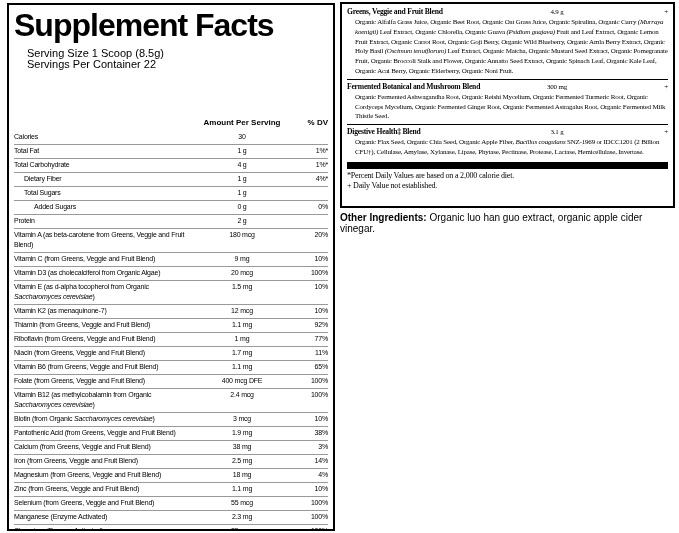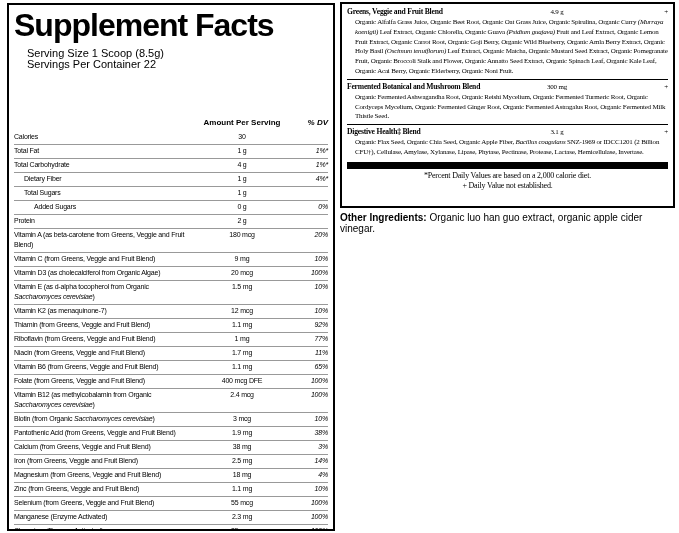--- a/index.html
+++ b/index.html
@@ -18,21 +18,21 @@
     margin:4px 0 7px 0;white-space:nowrap;
   }
   .serving{font-size:11px;line-height:10.5px;margin-left:13px;}
   .bar{background:#000;width:100%;}
   .bar-6{height:6px;margin-top:4px;}
   .bar-5{height:5px;}
   .bar-bottom{height:9px;margin-top:auto;margin-bottom:3px;}
   .hdr-row{display:flex;align-items:flex-end;font-weight:bold;font-size:8px;padding:3px 0;margin-top:42px;}
   .hdr-row .col-name{flex:1;}
   .col-amt{width:88px;text-align:center;white-space:nowrap;}
-  .col-dv{width:42px;text-align:right;white-space:nowrap;font-style:italic;}
+  .col-dv{width:42px;text-align:right;white-space:nowrap;}
   #facts-rows{display:block;}
   .row{
     display:flex;align-items:flex-start;box-sizing:border-box;
     font-size:7px;letter-spacing:-0.2px;line-height:10px;
     padding:1.5px 0;min-height:13.5px;
   }
   .row + .row{border-top:1px solid #999;}
   .row .col-name{flex:1;padding-right:2px;}
   .indent-1{padding-left:10px;}
   .indent-2{padding-left:20px;}
@@ -42,21 +42,21 @@
     border:2px solid #000;box-sizing:border-box;padding:1px 5px 0;
     overflow:hidden;font-size:7px;letter-spacing:-0.2px;font-family:Liberation Serif, serif;
   }
   .blend + .blend{border-top:1px solid #000;}
   .blend-hd{position:relative;padding:2px 0 1px;line-height:10px;}
   .blend-title{font-weight:bold;font-size:7.6px;letter-spacing:-0.2px;}
   .blend-amt{position:absolute;left:170px;top:2px;width:80px;text-align:center;}
   .blend-plus{position:absolute;right:0;top:2px;}
   .blend-desc{padding:0 0 2px 8px;line-height:9.8px;}
   .bar-7{height:7px;margin:2px 0;}
-  .footnote{font-size:8px;line-height:9.8px;text-align:center;}
+  .footnote{font-size:8px;line-height:9.8px;}
   
   .other{
     position:absolute;left:340px;top:213px;width:335px;margin:0;
     font-size:10px;line-height:10.5px;
   }
   .other b{font-weight:bold;}
   i{font-style:italic;}
 </style>
 </head>
 <body>

